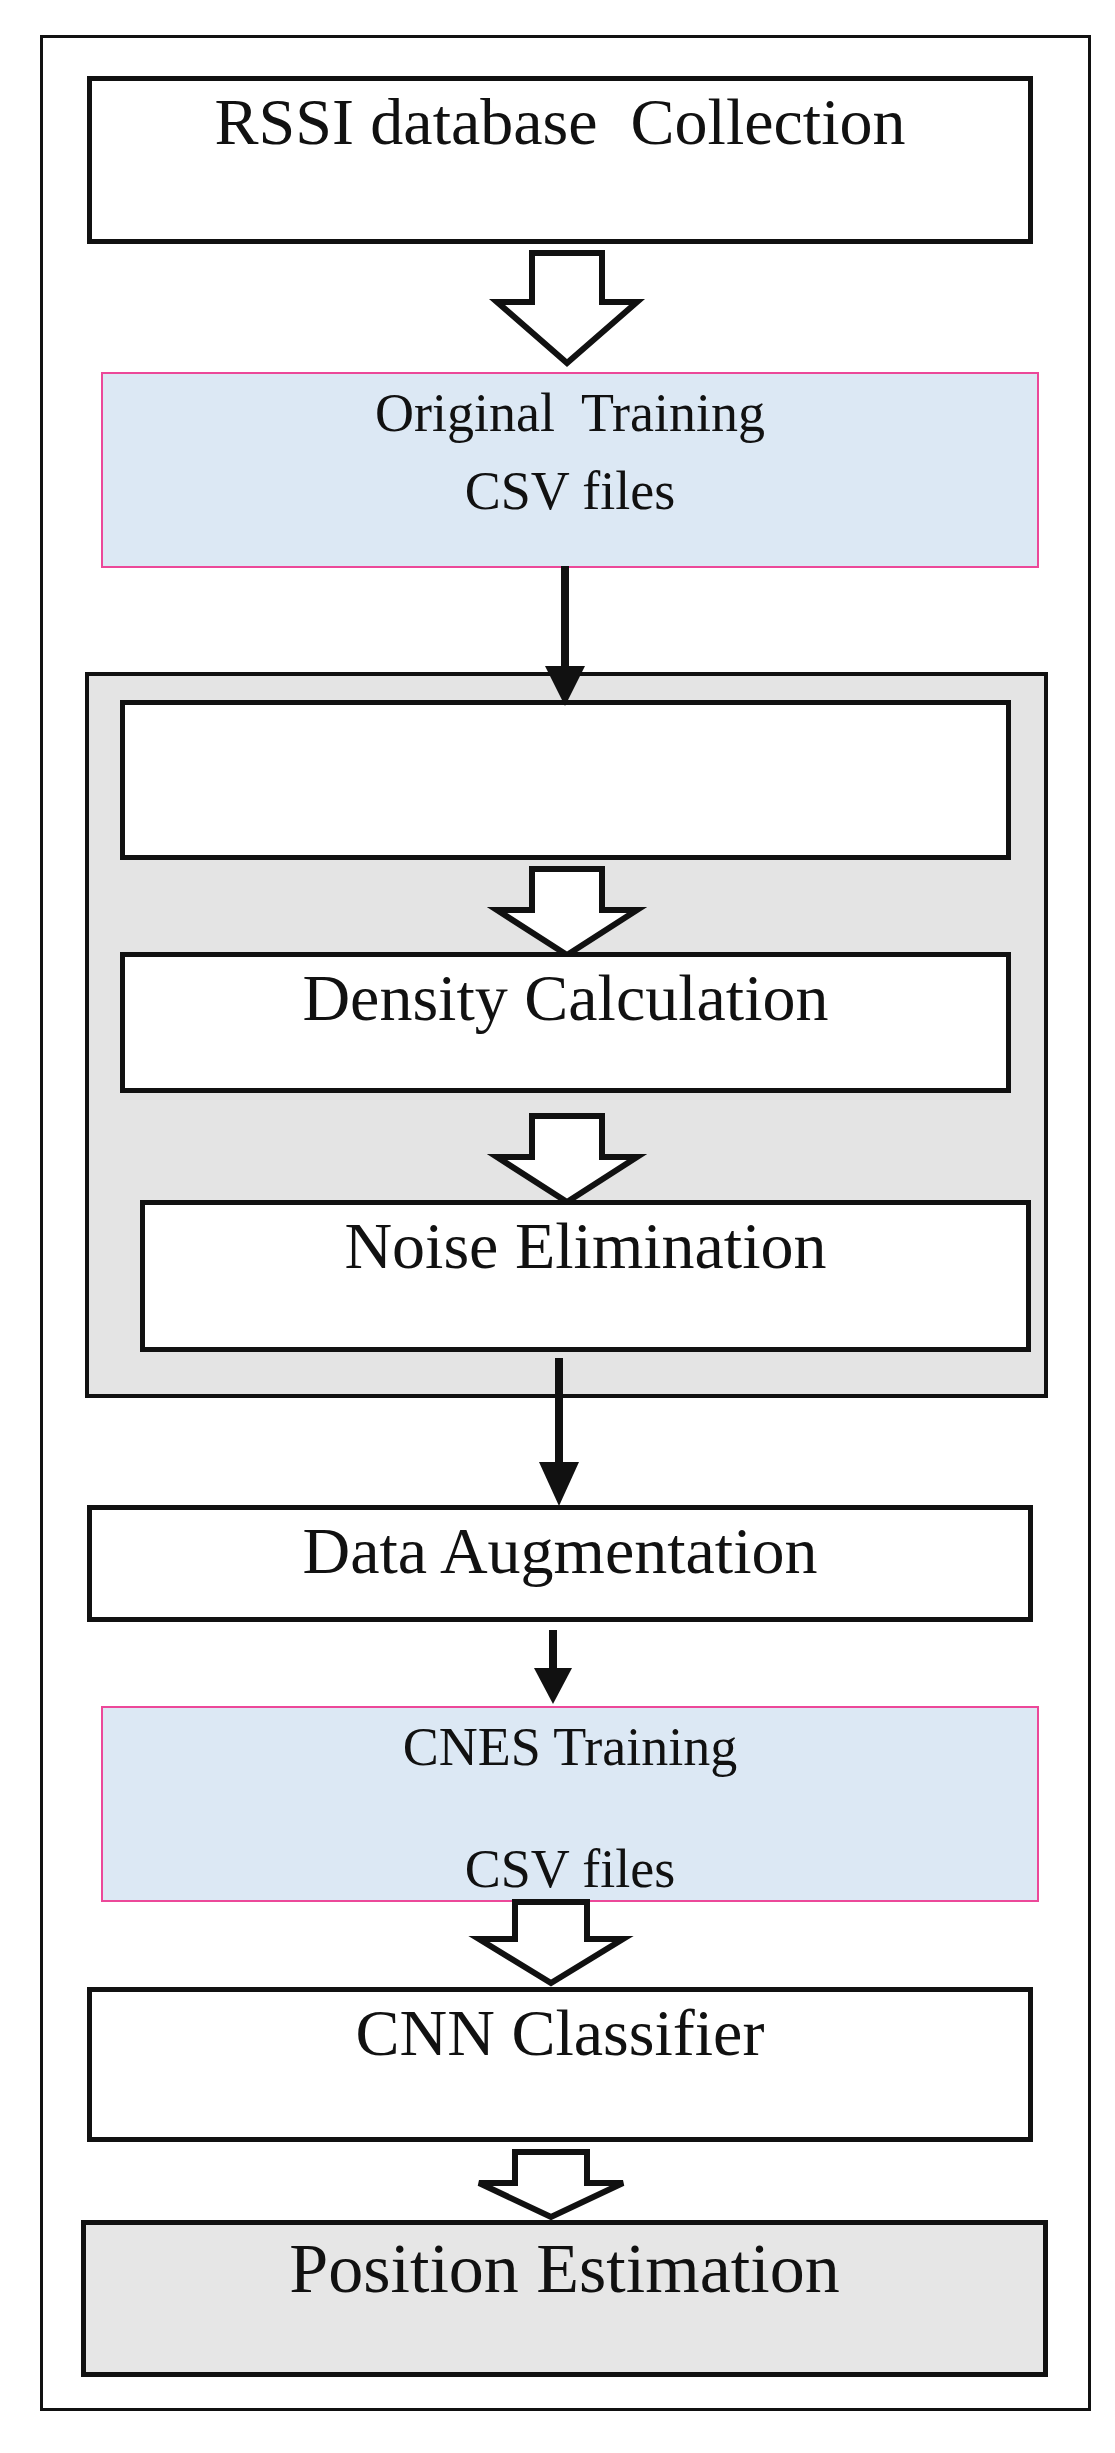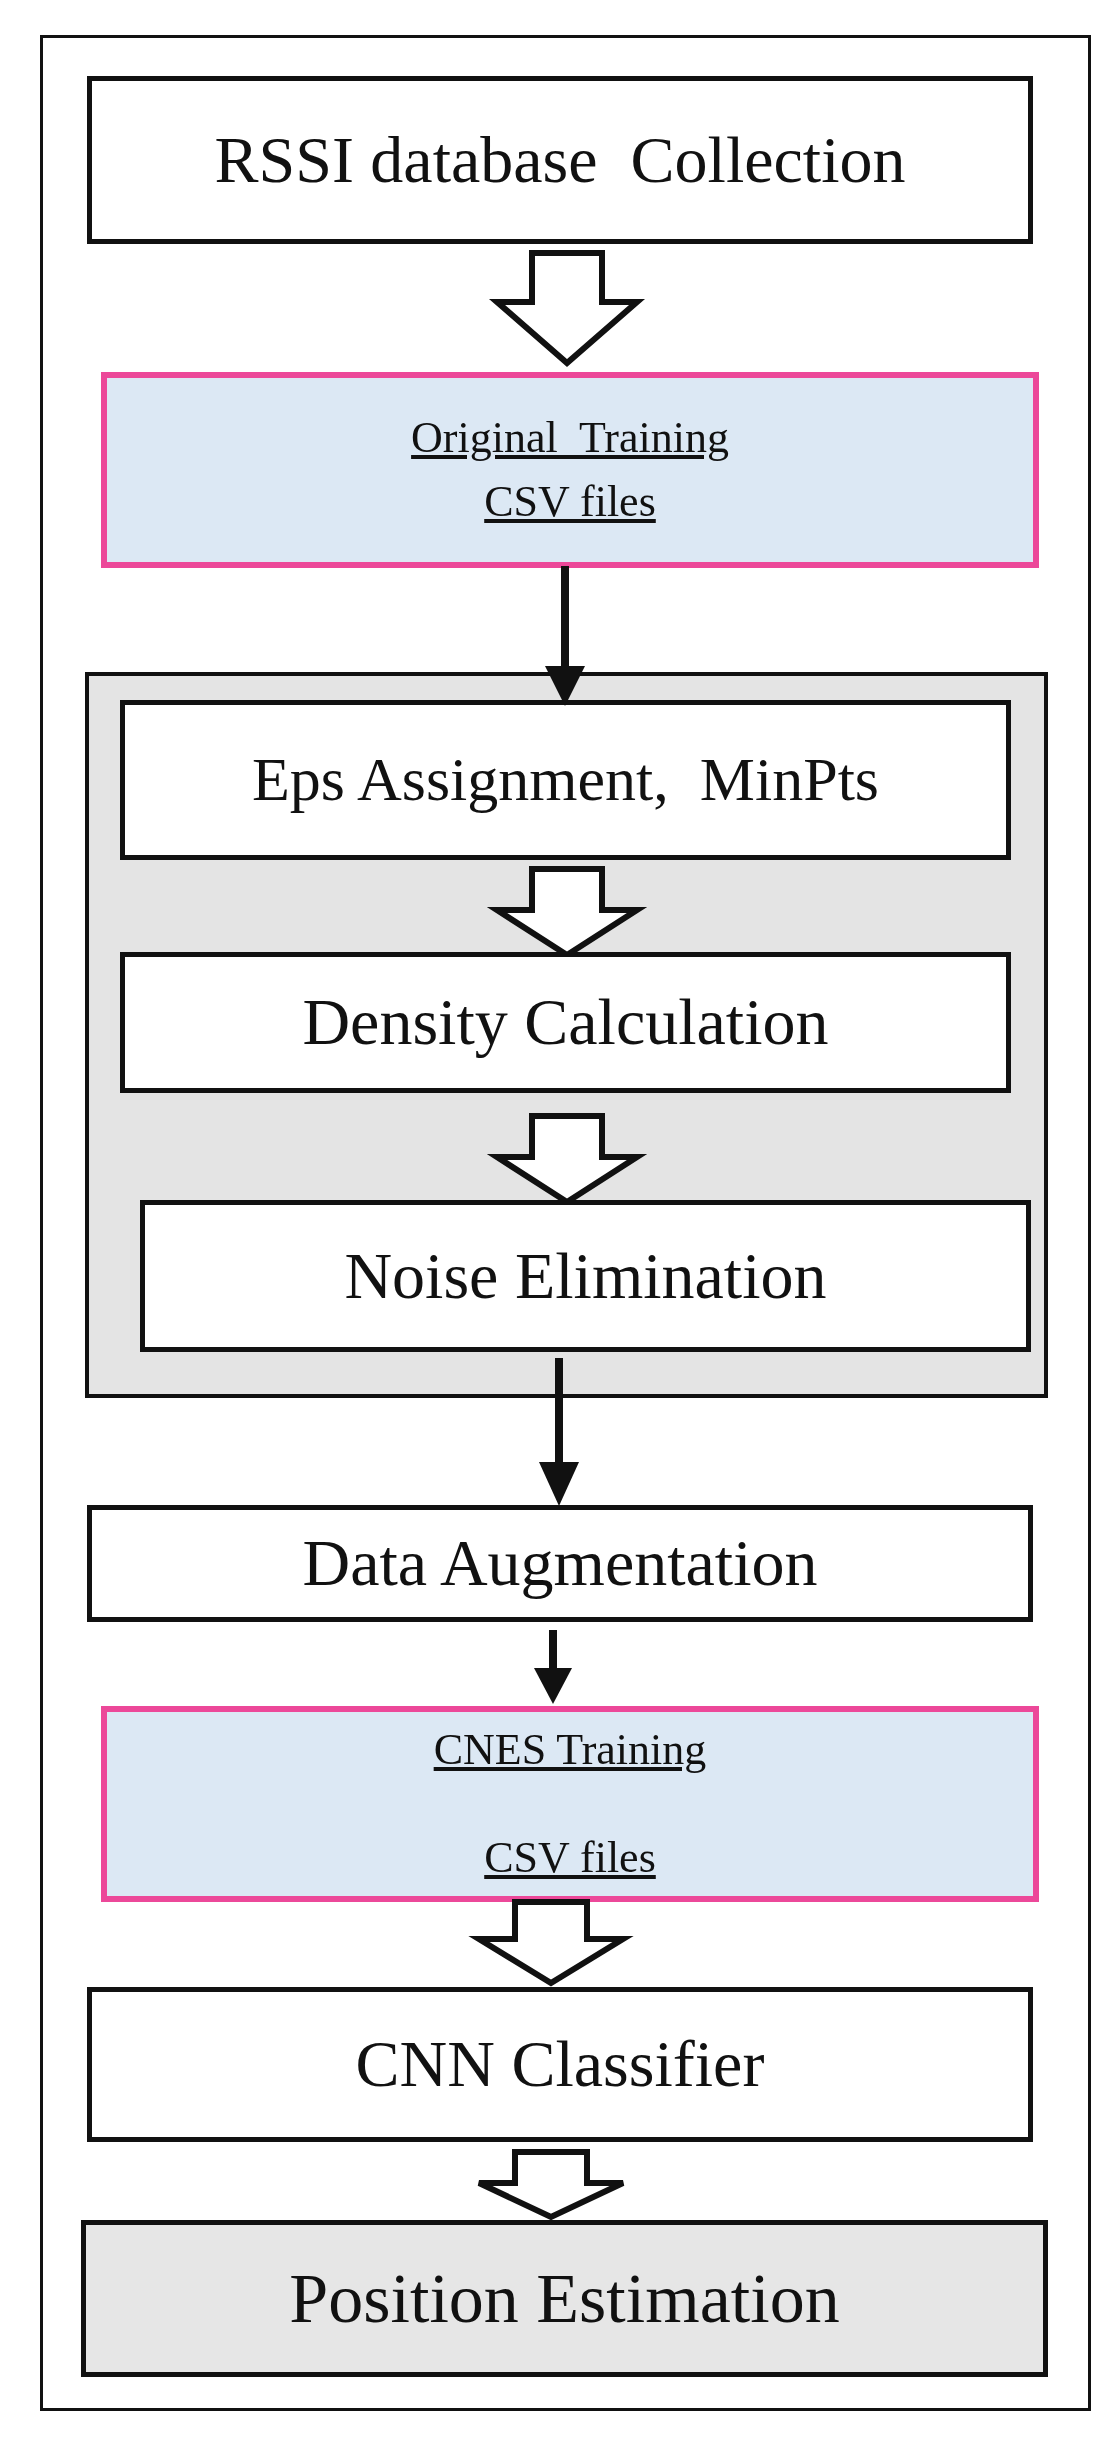--- a/index.html
+++ b/index.html
@@ -11,39 +11,39 @@
     color:var(--ink,#111111);
     overflow:hidden;
   }
   .outer-frame{
     position:absolute;left:40px;top:35px;width:1045px;height:2370px;
     border:3px solid var(--ink,#111111);
     background:transparent;
   }
   .node{
     position:absolute;
-    display:flex;flex-direction:column;align-items:center;justify-content:center;
+    display:flex;flex-direction:column;align-items:center;
     text-align:center;
     box-sizing:border-box;
   }
   .node .line{white-space:pre-wrap;display:block;}
   .process-white{
     background:var(--box-fill,#ffffff);
     border:5px solid var(--ink,#111111);
     font-size:66px;line-height:1.25;
   }
   .process-gray{
     background:var(--gray-fill,#e6e6e6);
     border:5px solid var(--ink,#111111);
     font-size:70px;line-height:1.25;
   }
   .data-blue{
     background:var(--blue-fill,#dce8f4);
-    border:6px solid #ec4899;
-    font-size:44px;line-height:1.45;text-decoration:underline;
+    border:2px solid #ec4899;
+    font-size:54px;line-height:1.45;
   }
   .group-gray{
     position:absolute;
     background:var(--group-fill,#e4e4e4);
     border:4px solid var(--ink,#111111);
     box-sizing:border-box;
   }
   .eps-text{font-size:62px;line-height:1.28;}
   svg.arrow{position:absolute;overflow:visible;}
   svg.arrow polygon.hollow{
@@ -82,21 +82,20 @@
   </div>
 
   <div class="group-gray" style="left:85px;top:672px;width:963px;height:726px;"></div>
 
   <svg class="arrow" style="left:536px;top:566px;z-index:3;" width="58" height="144" viewBox="0 0 58 144">
     <line class="shaft" x1="29" y1="0" x2="29" y2="104"></line>
     <polygon class="solid-head" points="9,100 49,100 29,140"></polygon>
   </svg>
 
   <div class="node process-white eps-text" style="left:120px;top:700px;width:891px;height:160px;z-index:2;">
-    <span class="line">Eps Assignment,  MinPts</span>
   </div>
 
   <svg class="arrow" style="left:492px;top:866px;z-index:2;" width="150" height="94" viewBox="0 0 150 94">
     <polygon class="hollow" points="40,3 110,3 110,44 145,44 75,89 5,44 40,44"></polygon>
   </svg>
 
   <div class="node process-white" style="left:120px;top:952px;width:891px;height:141px;z-index:2;">
     <span class="line">Density Calculation</span>
   </div>
 

